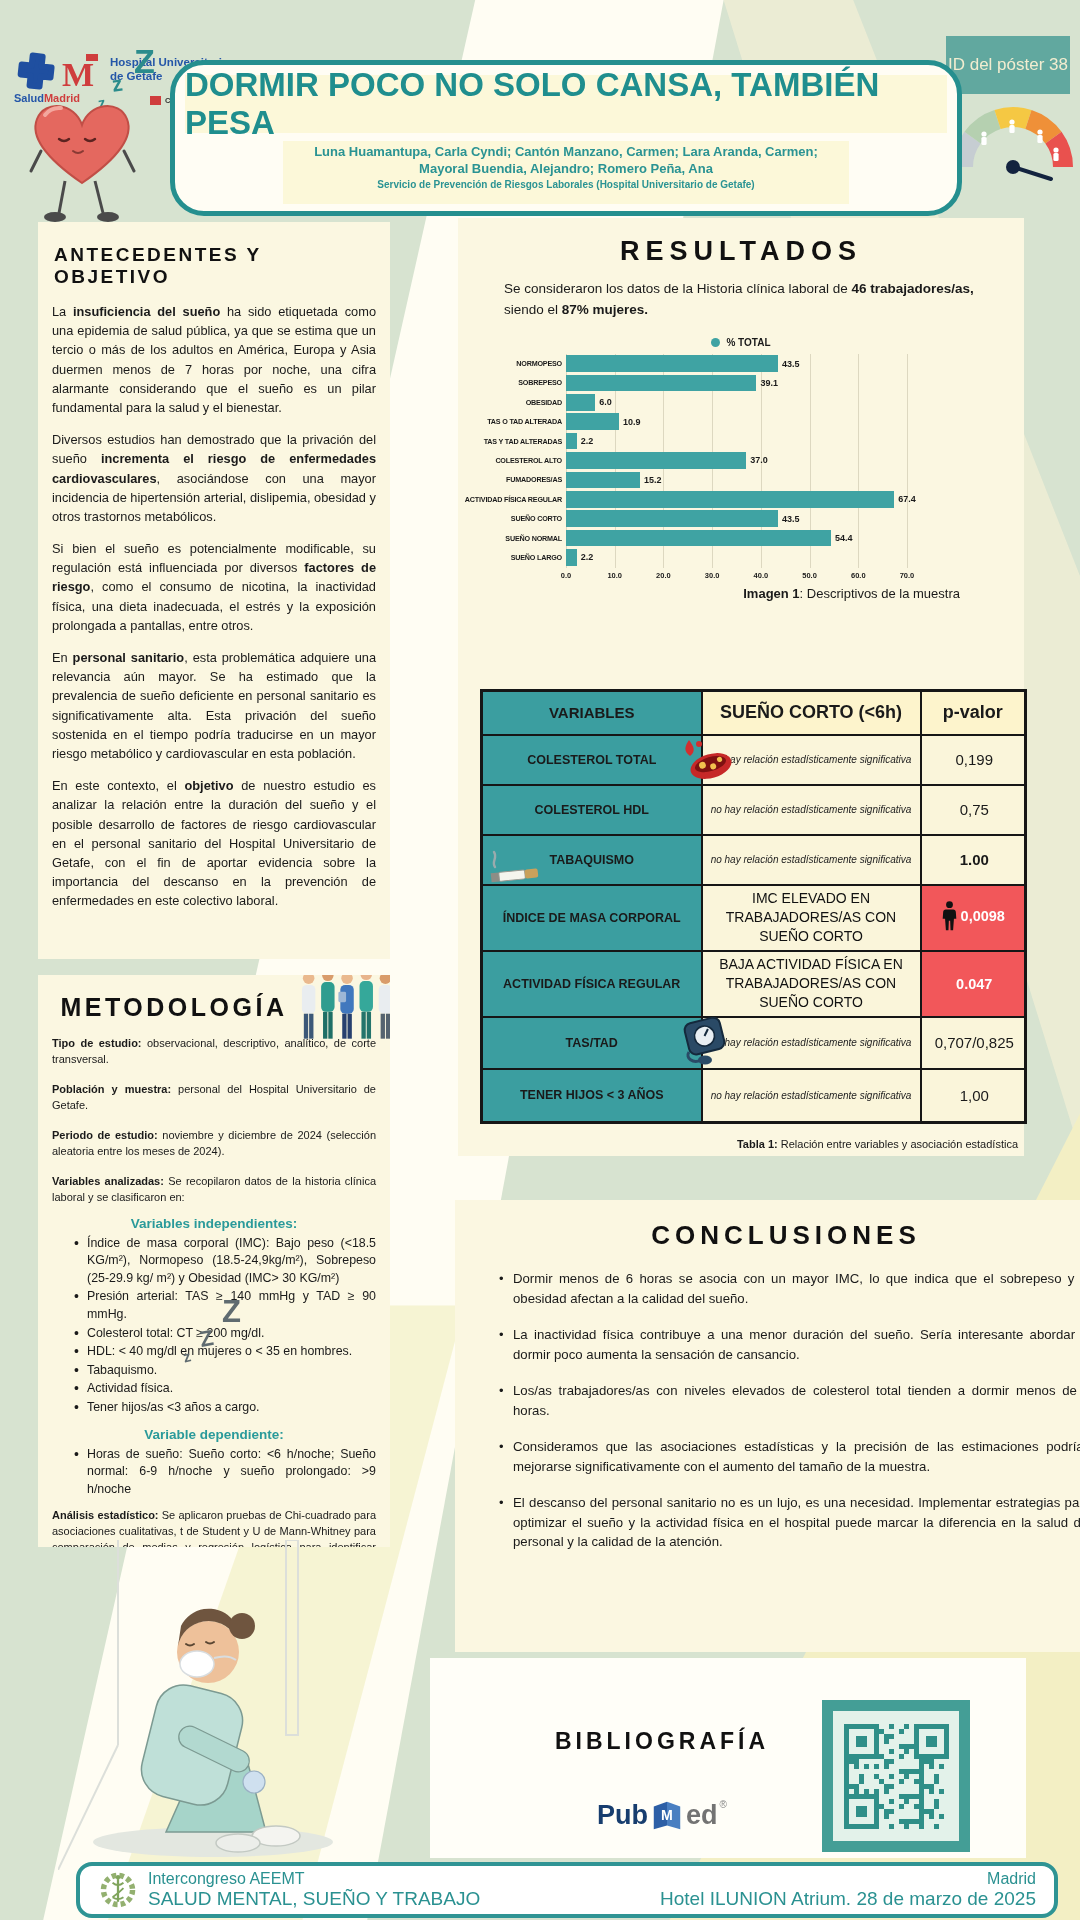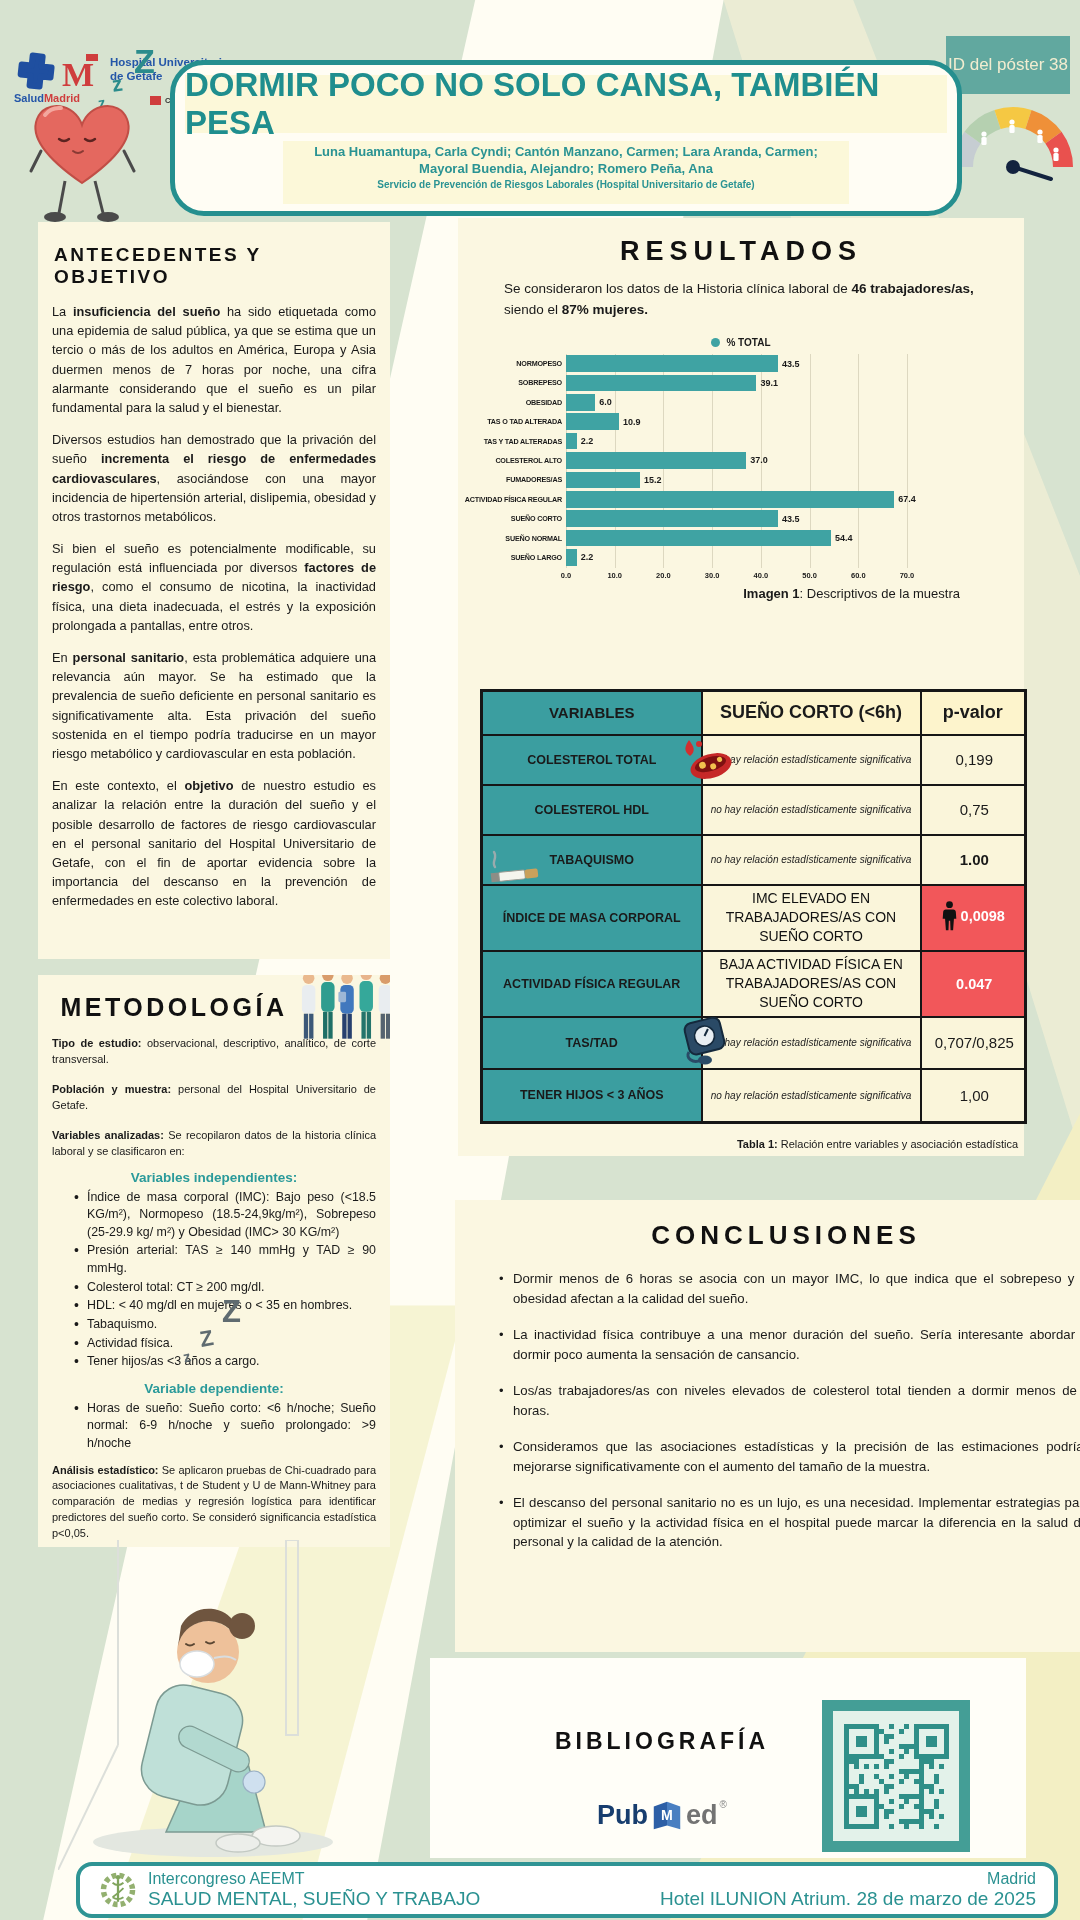--- a/index.html
+++ b/index.html
@@ -265,20 +265,21 @@
           <rect x="82" y="23" width="14" height="30" rx="5" fill="#e9edf0"></rect>
         <rect x="84" y="53" width="4.5" height="26" fill="#55636f"></rect>
           <rect x="89.5" y="53" width="4.5" height="26" fill="#55636f"></rect>
       </g>
     </svg>
 
       <p class="body-p"><b>Tipo de estudio:</b> observacional, descriptivo, analítico, de corte transversal.</p>
 
       <p class="body-p"><b>Población y muestra:</b> personal del Hospital Universitario de Getafe.</p>
 
+      <p class="body-p"><b>Periodo de estudio:</b> noviembre y diciembre de 2024 (selección aleatoria entre los meses de 2024).</p>
 
       <p class="body-p"><b>Variables analizadas:</b> Se recopilaron datos de la historia clínica laboral y se clasificaron en:</p>
 
     <div class="subhead">Variables independientes:</div>
     <ul class="blist">
 
         <li>Índice de masa corporal (IMC): Bajo peso (&lt;18.5 KG/m²), Normopeso (18.5-24,9kg/m²), Sobrepeso (25-29.9 kg/ m²) y Obesidad (IMC&gt; 30 KG/m²)</li>
 
         <li>Presión arterial: TAS ≥ 140 mmHg y TAD ≥ 90 mmHg.</li>
 

